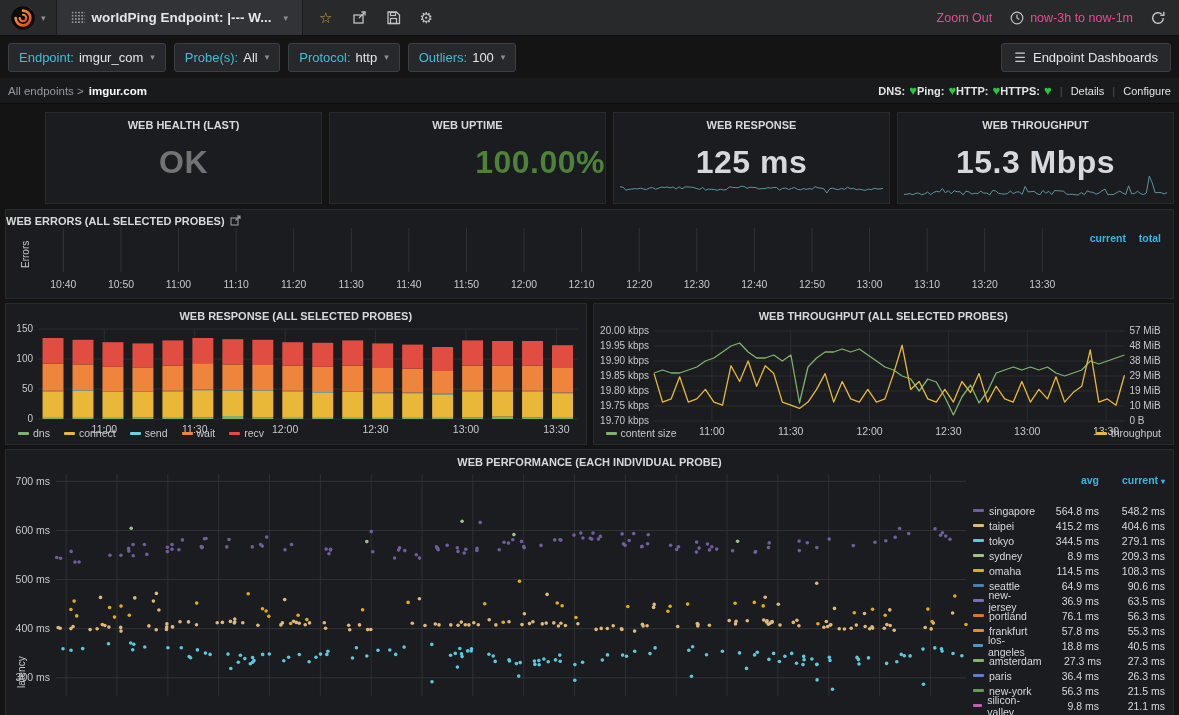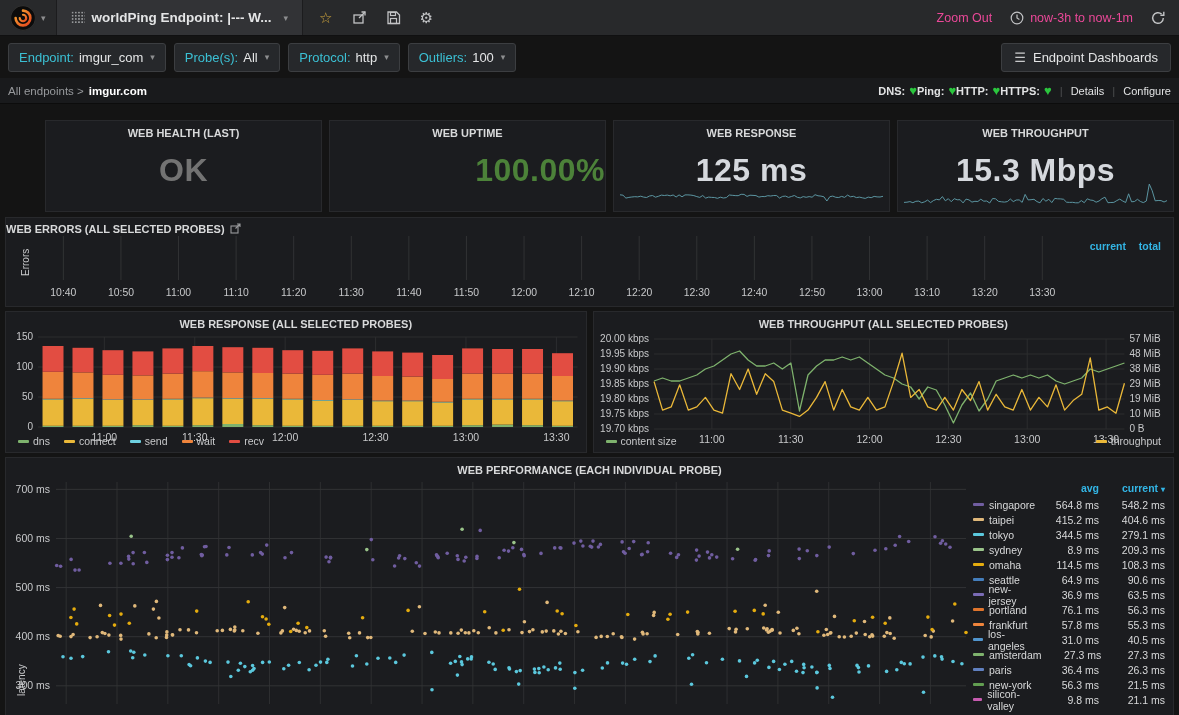--- a/index.html
+++ b/index.html
@@ -45,21 +45,21 @@
   .crumb-spacer{flex:1;}
   .status-item{display:flex;align-items:center;gap:4px;color:#e2e3e4;font-weight:bold;font-size:11px;}
   .heart{color:#2bc63e;font-size:13px;line-height:1;}
   .crumb-sep{color:#4c4d4f;margin:0 8px;}
   .crumb-link{color:#e2e3e4;font-size:11px;cursor:pointer;}
 
   
   .panel{background:#1b1c1f;border:1px solid #28292c;box-sizing:border-box;}
   .ptitle{text-align:center;font-size:11px;font-weight:bold;color:#d8d9da;padding-top:6px;cursor:pointer;}
 
-  .stats-row{display:flex;gap:7px;margin:16px 5px 5px;padding-left:40px;}
+  .stats-row{display:flex;gap:7px;margin:8px 5px 5px;padding-left:40px;}
   .stat-panel{flex:1;height:92px;position:relative;overflow:hidden;}
   .stat-value{font-size:32px;font-weight:bold;text-align:center;margin-top:13px;letter-spacing:.5px;}
   .spark{position:absolute;left:6px;right:6px;bottom:3px;height:26px;width:calc(100% - 12px);}
 
   .errors-panel{margin:0 5px 4px;height:90px;position:relative;}
   .errors-title{position:absolute;top:5px;left:0;right:0;text-align:left;font-size:11px;font-weight:bold;cursor:pointer;}
   .ext-ico{margin-left:5px;vertical-align:-1px;}
   .errors-legend{position:absolute;right:12px;top:22px;font-size:10.5px;color:#33b5e5;font-weight:bold;}
   .errors-legend span{margin-left:10px;cursor:pointer;}
   .ylab{position:absolute;font-size:10px;color:#c8c9cb;transform:rotate(-90deg);transform-origin:left top;}
@@ -71,21 +71,21 @@
   .chart-svg{position:absolute;left:2px;top:19px;width:calc(100% - 4px);height:122px;}
   .chart-legend{position:absolute;bottom:5px;left:12px;right:12px;display:flex;gap:14px;font-size:10.5px;color:#c8c9cb;}
   .chart-legend.split{justify-content:space-between;}
   .leg-item{display:flex;align-items:center;gap:4px;cursor:pointer;text-align:right;}
   .leg-dash{display:inline-block;width:11px;height:3px;border-radius:1px;}
 
   .perf-panel{margin:0 5px;height:400px;position:relative;overflow:hidden;}
   .perf-svg{position:absolute;left:2px;top:20px;width:963px;height:228px;}
   .perf-ylab{left:10px;top:238px;}
   .perf-legend{position:absolute;right:8px;top:24px;width:192px;font-size:10.5px;}
-  .pl-head{display:flex;color:#33b5e5;font-weight:bold;margin-bottom:3px;}
+  .pl-head{display:flex;color:#33b5e5;font-weight:bold;margin-bottom:17px;}
   .pl-head .c1{flex:1;}
   .pl-head .c2{width:62px;text-align:right;}
   .pl-head .c3{width:66px;text-align:right;cursor:pointer;}
   .pl-row{display:flex;align-items:center;height:15px;cursor:pointer;}
   .pl-name{flex:1;display:flex;align-items:center;gap:5px;color:#d8d9da;}
   .pl-avg{width:62px;text-align:right;color:#d8d9da;}
   .pl-cur{width:66px;text-align:right;color:#d8d9da;}
 </style>
 </head>
 <body>
@@ -956,21 +956,21 @@
           <span class="pl-avg">76.1 ms</span>
           <span class="pl-cur">56.3 ms</span>
         </div>
         <div class="pl-row">
           <span class="pl-name"><span class="leg-dash" style="background:#ef843c"></span>frankfurt</span>
           <span class="pl-avg">57.8 ms</span>
           <span class="pl-cur">55.3 ms</span>
         </div>
         <div class="pl-row">
           <span class="pl-name"><span class="leg-dash" style="background:#5195ce"></span>los-angeles</span>
-          <span class="pl-avg">31.0 ms</span>
+          <span class="pl-avg">18.8 ms</span>
           <span class="pl-cur">40.5 ms</span>
         </div>
         <div class="pl-row">
           <span class="pl-name"><span class="leg-dash" style="background:#7eb26d"></span>amsterdam</span>
           <span class="pl-avg">27.3 ms</span>
           <span class="pl-cur">27.3 ms</span>
         </div>
         <div class="pl-row">
           <span class="pl-name"><span class="leg-dash" style="background:#6080c0"></span>paris</span>
           <span class="pl-avg">36.4 ms</span>

